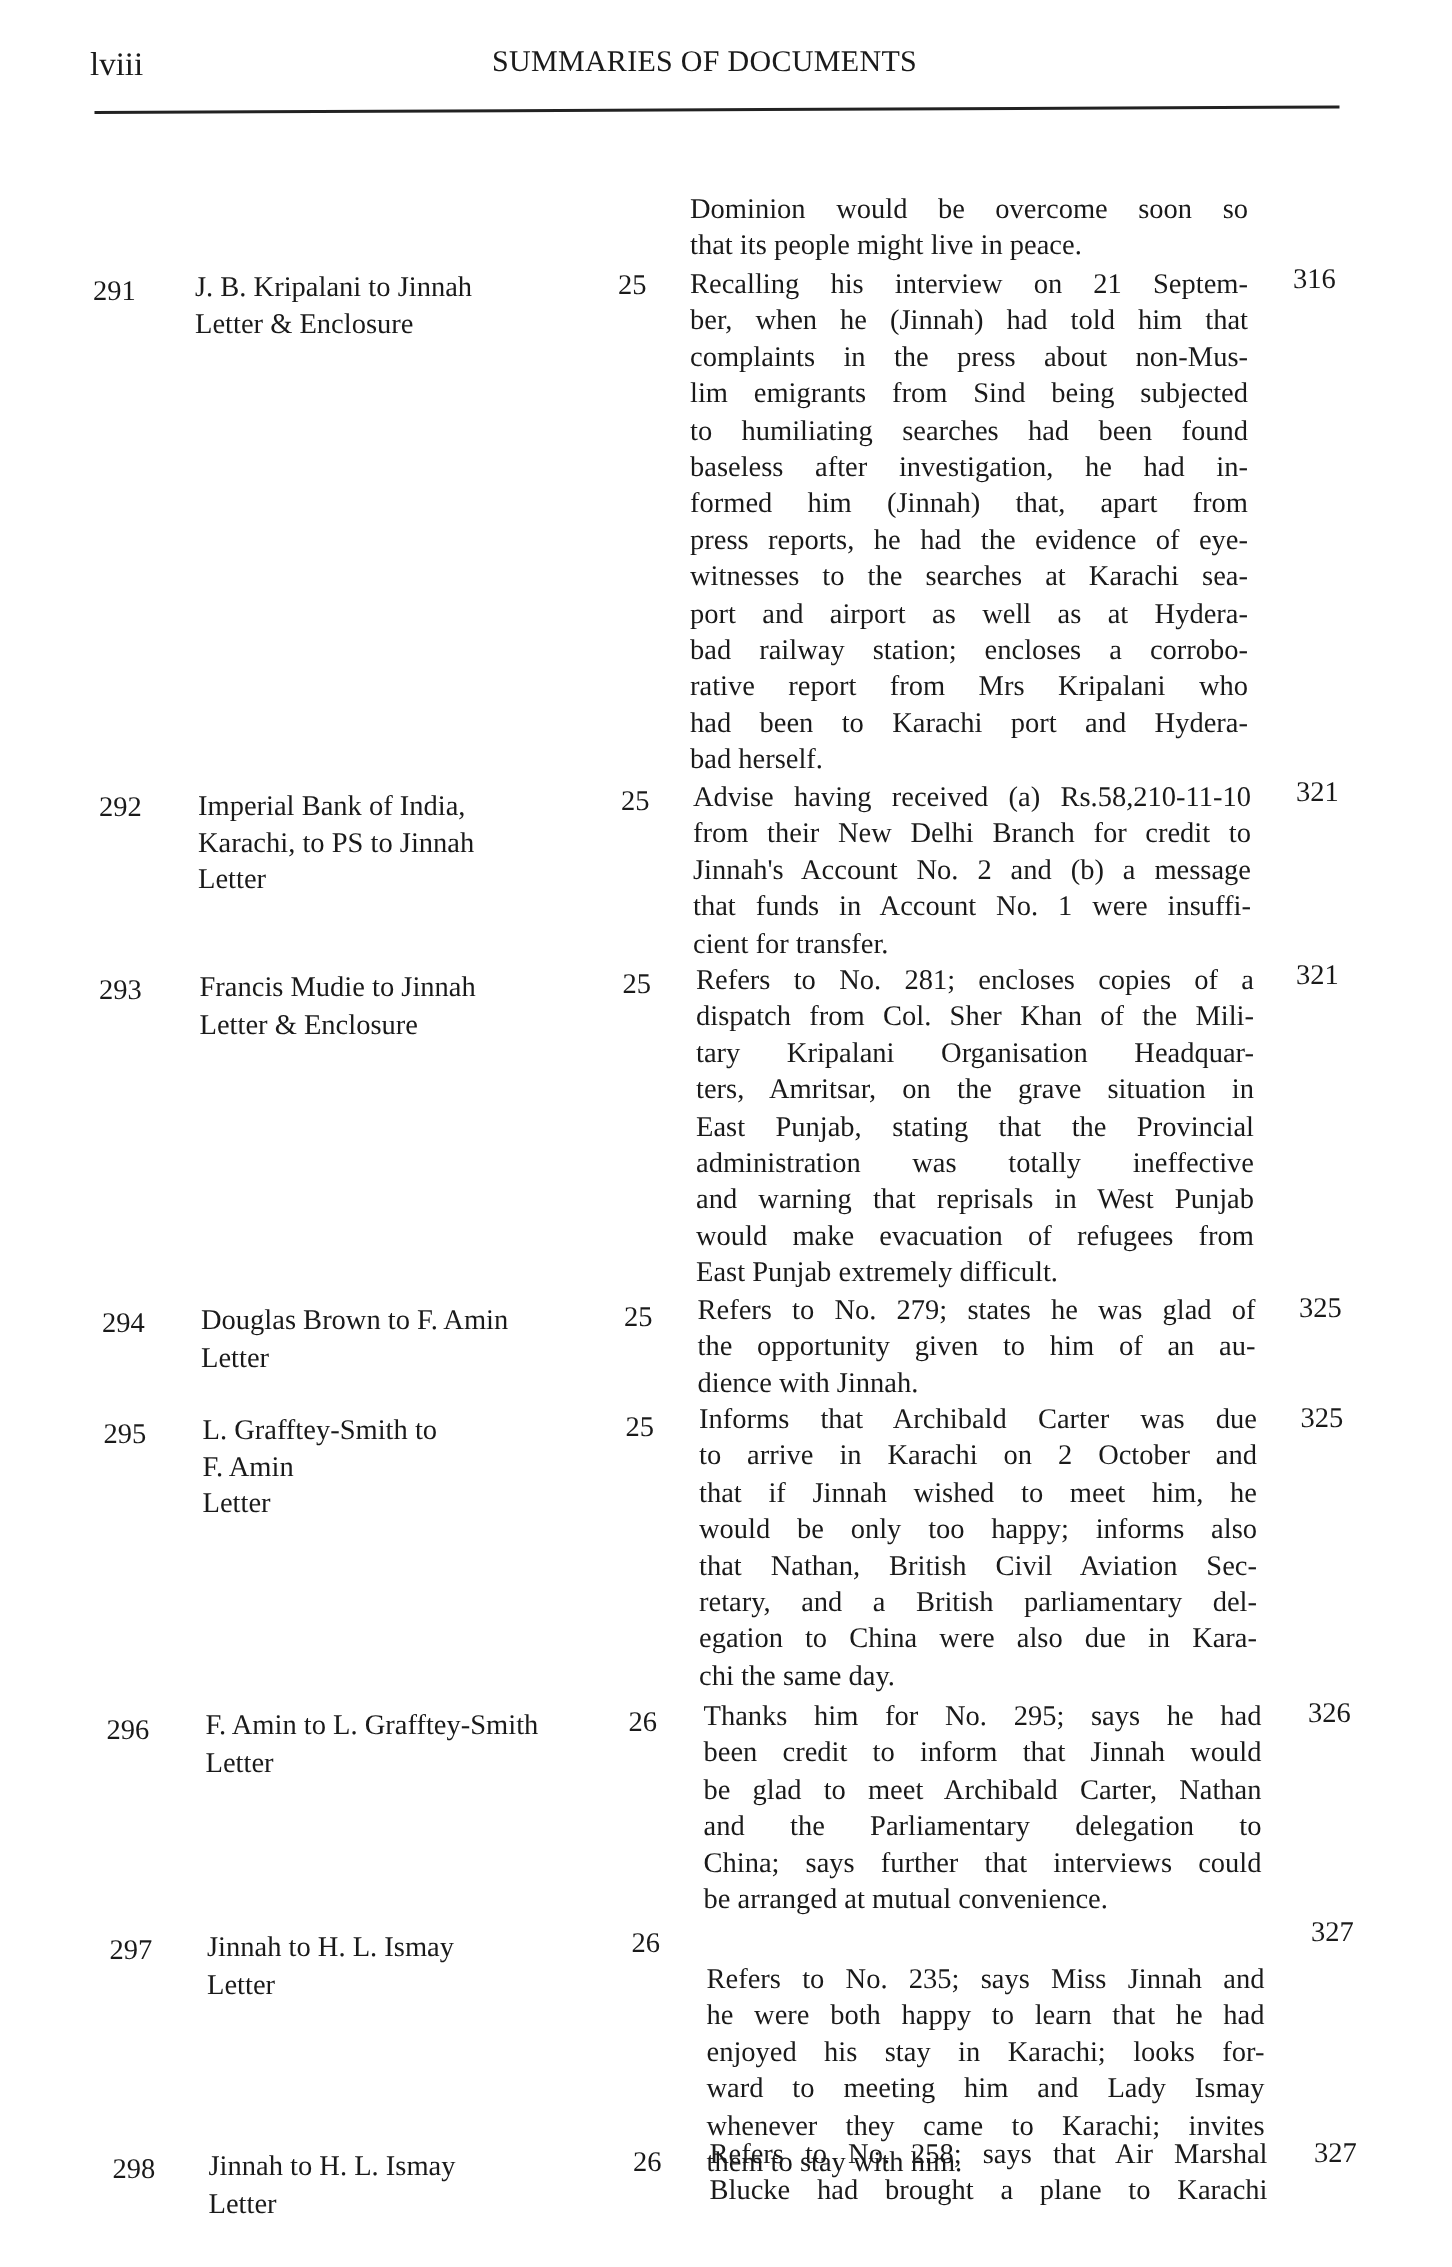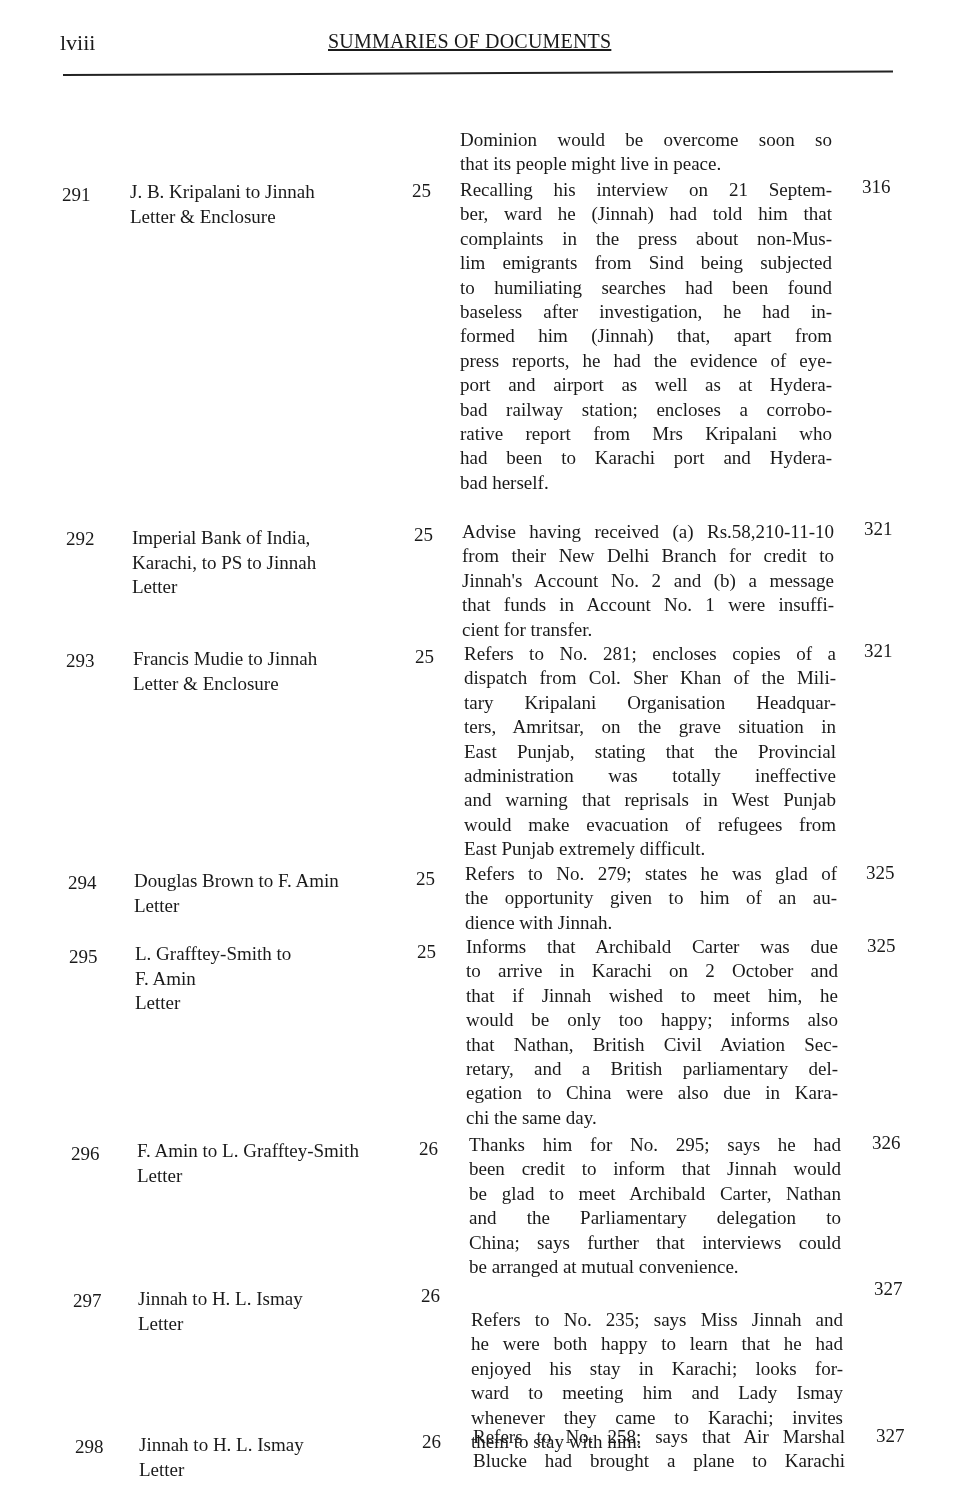--- a/index.html
+++ b/index.html
@@ -3,21 +3,21 @@
   <meta charset="utf-8">
   <style>
     html, body { margin: 0; padding: 0; }
     body {
       width: 968px; height: 1511px; background: #ffffff; color: #1a1a1a;
       font-family: "Liberation Serif", "DejaVu Serif", serif;
       position: relative; overflow: hidden;
     }
     .page { position: absolute; left: 0; top: 0; width: 968px; height: 1476px; }
     .folio { position: absolute; left: 60px; top: 30px; font-size: 22px; }
-    .running-head { position: absolute; left: 328px; top: 30px; font-size: 20px; letter-spacing: 0.2px; text-decoration: underline; }
+    .running-head { position: absolute; left: 328px; top: 30px; font-size: 20px; letter-spacing: 0.2px; }
     .rule {
       position: absolute; left: 63px; top: 74px; width: 830px; height: 2px;
       background: #222; transform: rotate(-0.25deg); transform-origin: left center;
     }
     .entry { position: absolute; left: 0; width: 968px; }
     .no { position: absolute; font-size: 19px; }
     .from { position: absolute; font-size: 19px; line-height: 24.5px; white-space: pre-line; }
     .date { position: absolute; font-size: 19px; }
     .summary { position: absolute; font-size: 19px; line-height: 24.4px; width: 372px; text-align: justify; }
     .summary .ln { display: block; white-space: nowrap; text-align-last: justify; }
@@ -37,27 +37,28 @@
     <span class="ln last">that its people might live in peace.</span>
   </div>
 
   <div class="entry">
     <div class="no" style="left:62px; top:184px;">291</div>
     <div class="from" style="left:130px; top:180px;">J. B. Kripalani to Jinnah
 Letter &amp; Enclosure</div>
     <div class="date" style="left:412px; top:180px;">25</div>
     <div class="summary" style="left:460px; top:178px;">
       <span class="ln">Recalling his interview on 21 Septem-</span>
-      <span class="ln">ber, ward he (Jinnah) had told him that</span>
+      <span class="ln">ber, when he (Jinnah) had told him that</span>
       <span class="ln">complaints in the press about non-Mus-</span>
       <span class="ln">lim emigrants from Sind being subjected</span>
       <span class="ln">to humiliating searches had been found</span>
       <span class="ln">baseless after investigation, he had in-</span>
       <span class="ln">formed him (Jinnah) that, apart from</span>
       <span class="ln">press reports, he had the evidence of eye-</span>
+      <span class="ln">witnesses to the searches at Karachi sea-</span>
       <span class="ln">port and airport as well as at Hydera-</span>
       <span class="ln">bad railway station; encloses a corrobo-</span>
       <span class="ln">rative report from Mrs Kripalani who</span>
       <span class="ln">had been to Karachi port and Hydera-</span>
       <span class="ln last">bad herself.</span>
     </div>
     <div class="pg" style="left:862px; top:176px;">316</div>
   </div>
 
   <div class="entry">

